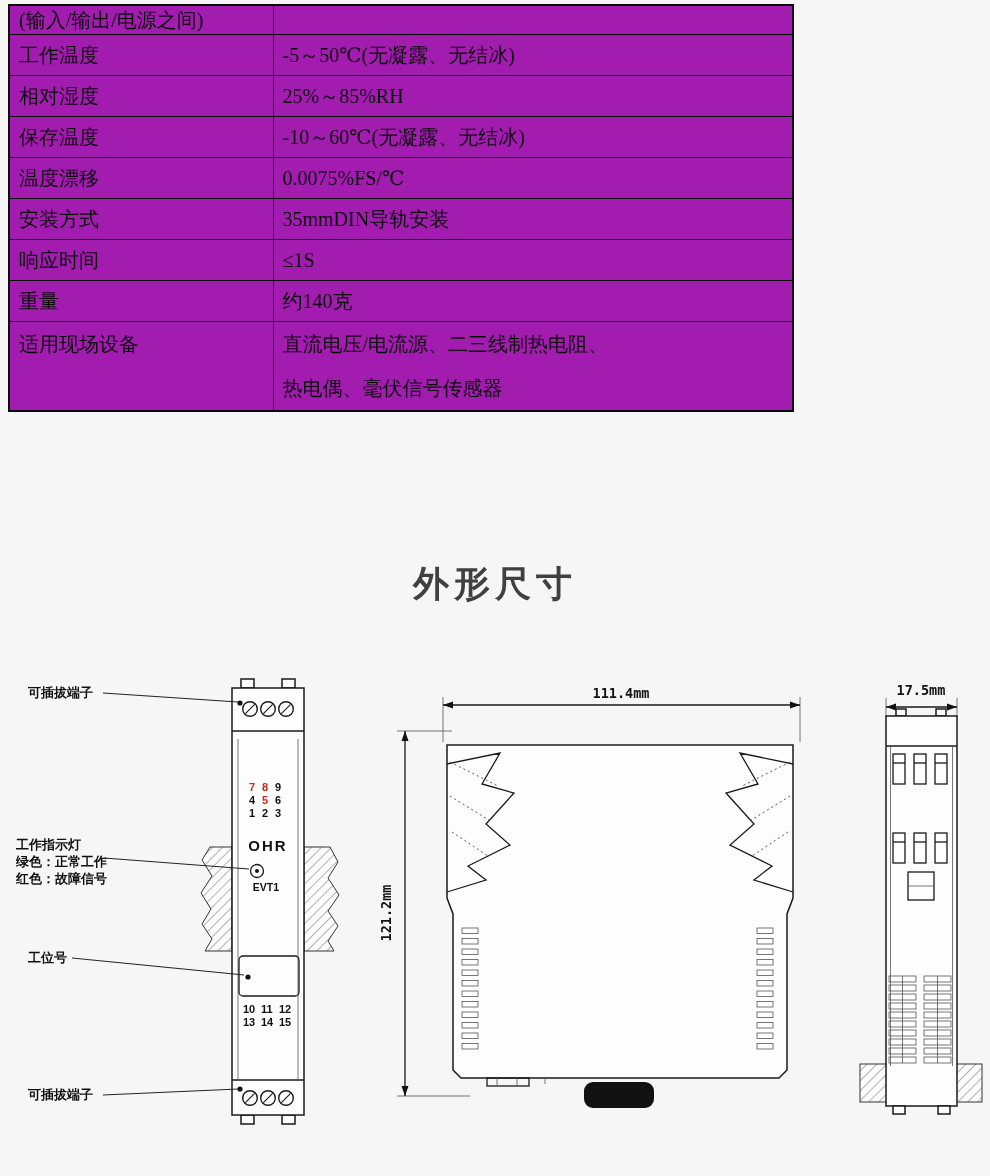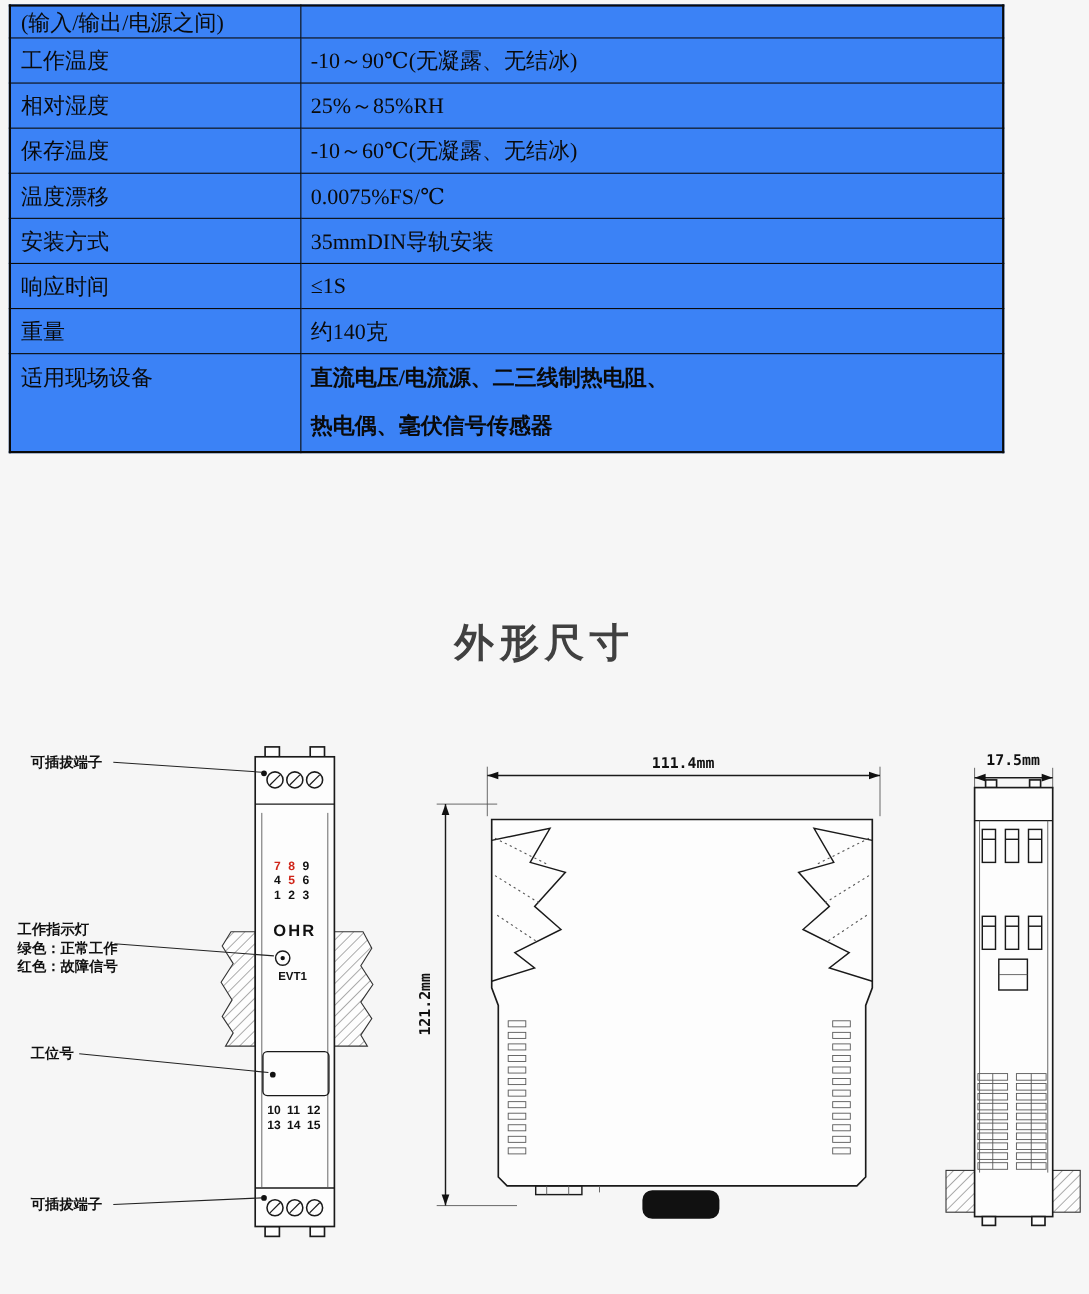--- a/index.html
+++ b/index.html
@@ -4,34 +4,34 @@
 <style>
   html,body{margin:0;padding:0;}
   body{
     width:990px;height:1176px;position:relative;
     background:#f6f6f6;
     font-family:"Liberation Serif","DejaVu Serif",serif;
     color:#0a0a0a;
   }
   
   .spec-table{
-    position:absolute;left:8px;top:4px;width:905px;
-    border-collapse:collapse;background:#3b82f6;
+    position:absolute;left:8px;top:4px;width:786px;
+    border-collapse:collapse;background:#a21caf;
     border:2.5px solid #0a0a0a;table-layout:fixed;
   }
   .spec-table td{
     border:1.5px solid #0a0a0a;
     font-size:20px;padding:0 9px;vertical-align:middle;
     overflow:hidden;white-space:nowrap;
   }
   .r-first td{height:28px;}
   .r-std td{height:40px;}
   .r-last td{height:88px;vertical-align:top;}
   .r-last .c1{line-height:44px;}
-  .r-last .c2 div{line-height:44px;font-weight:bold;}
+  .r-last .c2 div{line-height:44px;}
   
   .section-title{
     position:absolute;top:560px;left:0;width:100%;
     text-align:center;
     font:700 36px "Liberation Sans","DejaVu Sans",sans-serif;
     letter-spacing:5px;color:#404040;
   }
   
   .diagram-svg{position:absolute;left:0;top:0;}
   .ln{stroke:#1a1a1a;stroke-width:1.3;fill:none;}
@@ -56,21 +56,21 @@
       <col style="width:264px">
       <col>
     </colgroup>
   <tbody>
       <tr class="r-first">
     <td class="c1">(输入/输出/电源之间)</td>
     <td class="c2"></td>
   </tr>
   <tr class="r-std">
     <td class="c1">工作温度</td>
-    <td class="c2">-10～90℃(无凝露、无结冰)</td>
+    <td class="c2">-5～50℃(无凝露、无结冰)</td>
   </tr>
   <tr class="r-std">
     <td class="c1">相对湿度</td>
     <td class="c2">25%～85%RH</td>
   </tr>
   <tr class="r-std">
     <td class="c1">保存温度</td>
     <td class="c2">-10～60℃(无凝露、无结冰)</td>
   </tr>
   <tr class="r-std">

